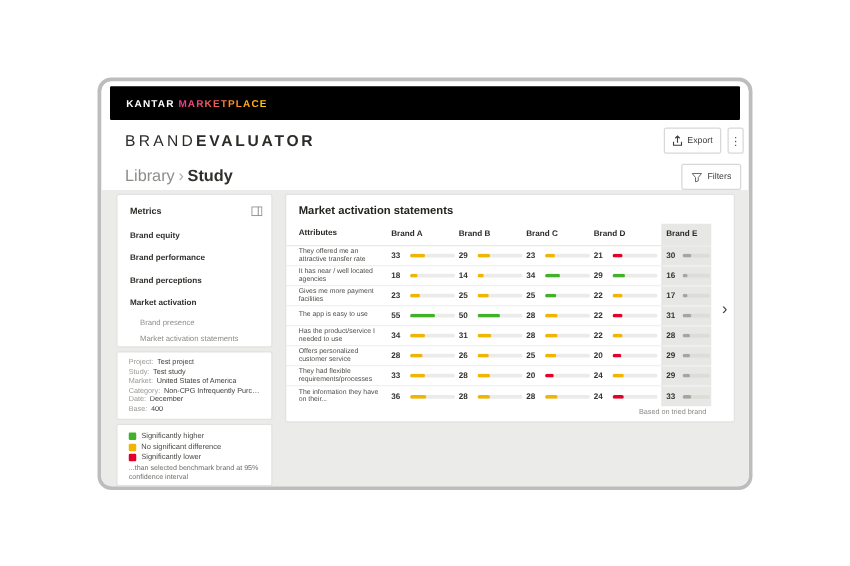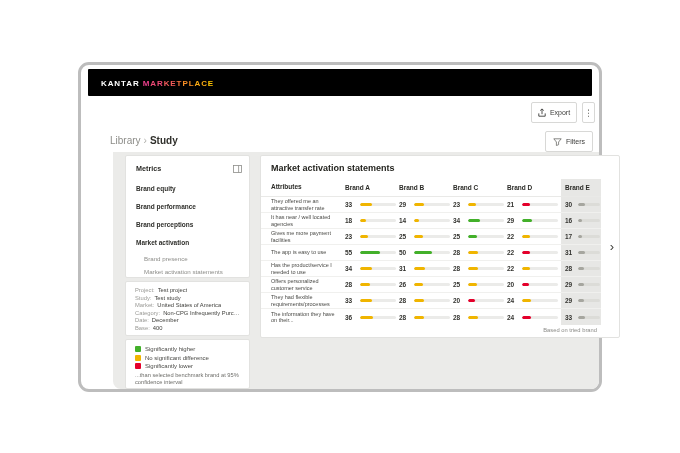--- a/index.html
+++ b/index.html
@@ -22,28 +22,28 @@
   .t-light { font-weight:400; letter-spacing:2.6px; }
   .t-bold  { font-weight:800; letter-spacing:2.2px; }
 
   .btn { position:absolute; display:flex; align-items:center; justify-content:center; gap:4px;
          background:#fff; border:1px solid #d8d8d6; border-radius:2px;
          font-size:7px; color:#3c3c3a; cursor:pointer; font-family:inherit; }
   .btn-export { left:450px; top:37px; width:46px; height:21px; }
   .btn-kebab  { left:501px; top:37px; width:13px; height:21px; font-size:9px; color:#55554f; }
   .btn-filters{ left:464px; top:66px; width:48px; height:21px; }
 
-  .breadcrumb { position:absolute; left:29px; top:68px; height:16px; line-height:16px; font-size:10px; }
+  .breadcrumb { position:absolute; left:19px; top:68px; height:16px; line-height:16px; font-size:13px; }
   .crumb-link { color:#8d8d89; }
   .crumb-sep  { color:#b0b0ac; margin:0 3px; }
   .crumb-cur  { color:#2f2f2b; font-weight:700; }
 
   
   .content { position:absolute; left:0; right:0; top:87px; bottom:0; background:#ebebe9;
-             border-radius:0 0 8px 8px;margin-left:32px; }
+             border-radius:0 0 8px 8px; }
 
   .panel { position:absolute; background:#fff; border:1px solid #e2e2e0; border-radius:2px; }
 
   
   .metrics-panel { left:12px; top:3px; width:125px; height:123px; }
   .metrics-head { display:flex; justify-content:space-between; align-items:center;
                   padding:8px 7px 0 10px; font-size:7.2px; font-weight:700; color:#2b2b27; }
   .collapse-ic { display:inline-flex; }
   #metrics-list { margin-top:7px; }
   .m-item { height:18px; line-height:18px; padding-left:10px; font-size:6.5px; font-weight:700;
@@ -92,20 +92,21 @@
 <div class="stage">
   <div class="window">
 
     <div class="topbar">
       <span class="logo">
         <span class="logo-kantar">KANTAR</span>
         <span class="logo-mkt" id="logo-marketplace"><span style="color: rgb(234, 62, 139);">M</span><span style="color: rgb(238, 73, 118);">A</span><span style="color: rgb(238, 73, 118);">R</span><span style="color: rgb(243, 91, 91);">K</span><span style="color: rgb(243, 91, 91);">E</span><span style="color: rgb(247, 116, 64);">T</span><span style="color: rgb(251, 144, 38);">P</span><span style="color: rgb(251, 144, 38);">L</span><span style="color: rgb(253, 173, 19);">A</span><span style="color: rgb(253, 173, 19);">C</span><span style="color: rgb(255, 197, 2);">E</span></span>
       </span>
     </div>
 
+    <div class="apptitle"><span class="t-light">BRAND</span><span class="t-bold">EVALUATOR</span></div>
 
     <button class="btn btn-export">
       <span class="ic">
         <svg width="8" height="9" viewBox="0 0 8 9">
             <path d="M4 6.2 V1 M2.2 2.6 L4 0.9 L5.8 2.6 M0.8 5.4 V8.2 H7.2 V5.4" fill="none" stroke="#3c3c3a" stroke-width="0.9"></path>
           </svg>
       </span>
       <span>Export</span>
     </button>
     <button class="btn btn-kebab">

